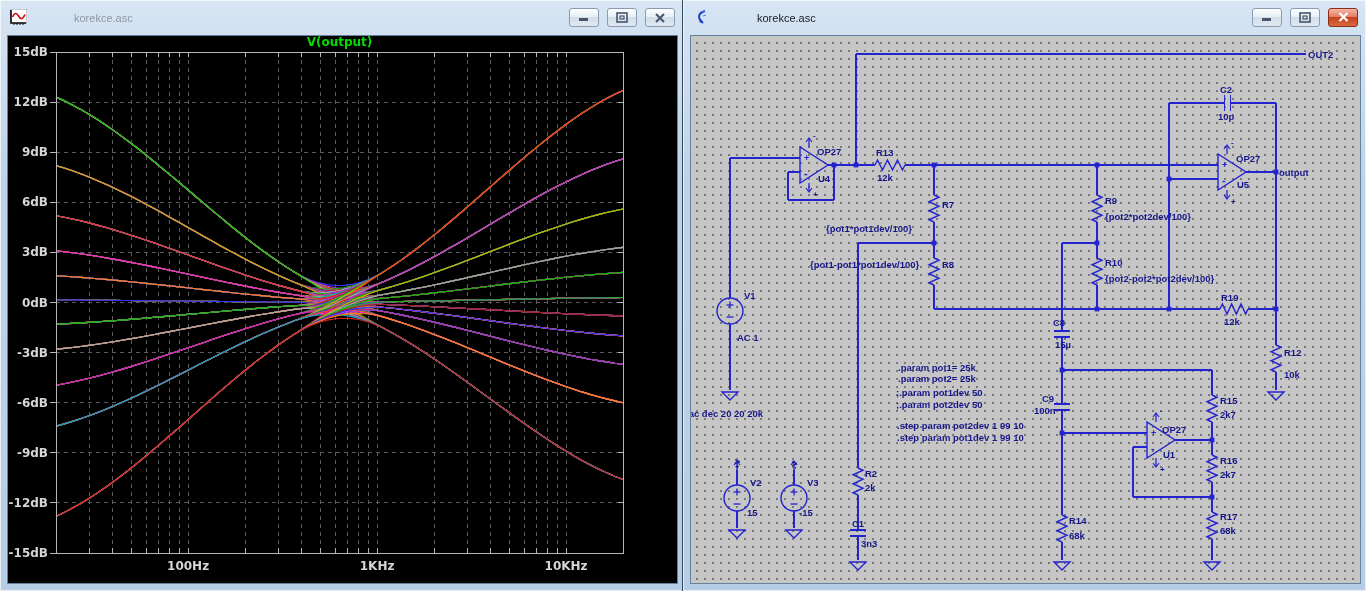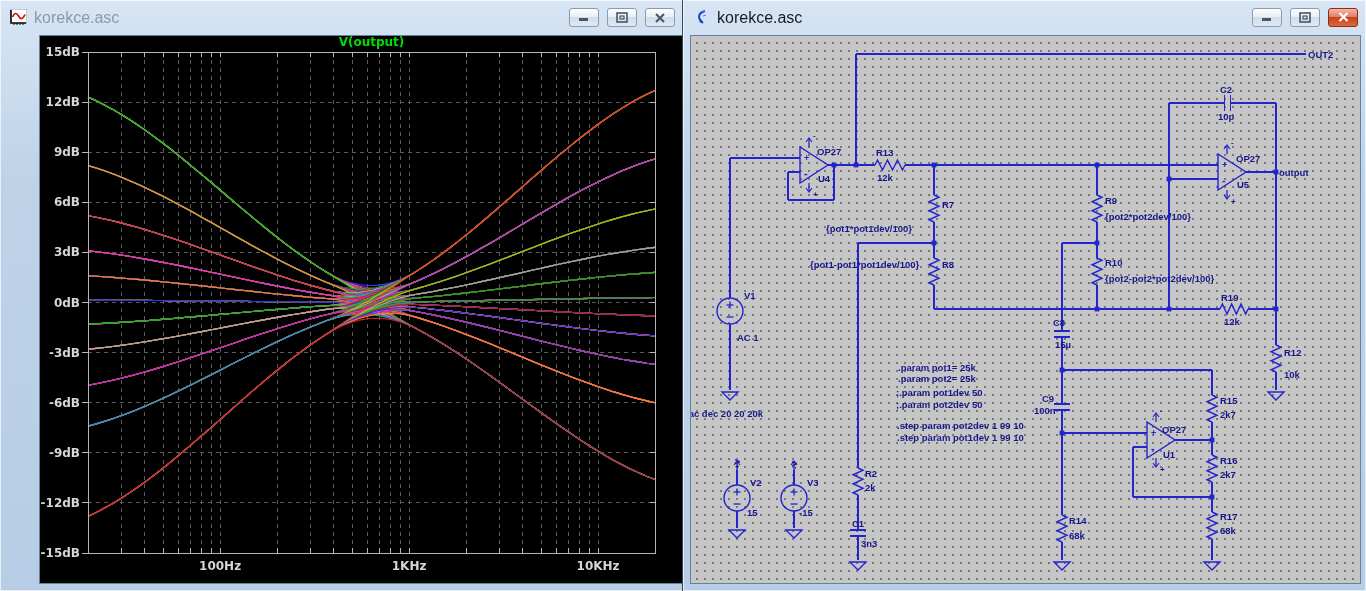--- a/index.html
+++ b/index.html
@@ -3,30 +3,30 @@
 <meta charset="utf-8">
 <style>
   html,body{margin:0;padding:0;background:#0e1824;}
   #stage{position:relative;width:1366px;height:591px;overflow:hidden;font-family:"Liberation Sans",sans-serif;}
   .window{position:absolute;top:0;height:591px;width:683px;
     background:linear-gradient(#d7e5f4,#bed3e8 30%,#b7cde5);
     box-shadow:inset 0 0 0 1px rgba(255,255,255,.65), 0 0 0 1px #32465c;}
   #win-left{left:0;}
   #win-right{left:683px;}
   .titlebar{position:absolute;left:2px;top:2px;right:2px;height:31px;display:flex;align-items:center;padding:0 4px 0 8px;gap:7px;}
-  .ttext{font-size:16px;color:#141c28;flex:1 1 auto;white-space:nowrap;}
+  .ttext{font-size:11px;color:#141c28;flex:1 1 auto;white-space:nowrap;margin-left:40px;}
   .inactive .ttext{color:#8e98a6;}
   .ticon{width:17px;height:17px;display:flex;align-items:center;justify-content:center;}
   .caps{display:flex;gap:8px;margin-right:2px;}
   .cap{width:30px;height:19px;border:1px solid #8b9cb1;border-radius:3px;box-sizing:border-box;
     background:linear-gradient(#fcfeff,#e9eff6 45%,#d2dde9 50%,#e0e9f3);
     display:flex;align-items:center;justify-content:center;}
   .cap.close-active{background:linear-gradient(#f6b5a4,#e38068 45%,#c7431f 50%,#d96a3e);border-color:#8c2f16;}
   .client{position:absolute;left:7px;top:35px;width:669px;height:547px;border:1px solid #64819e;box-sizing:content-box;}
-  #client-left{background:#000;margin-left:32px;}
+  #client-left{background:#000;}
   #client-right{background-color:#c6c6c6;
     background-image:radial-gradient(circle,#787878 0.9px,rgba(0,0,0,0) 1.05px);
     background-size:8px 8px;background-position:2px 3px;}
   .client svg{position:absolute;left:0;top:0;width:100%;height:100%;display:block;}
 </style>
 </head>
 <body>
 <div id="stage">
 
   <div class="window" id="win-left">

